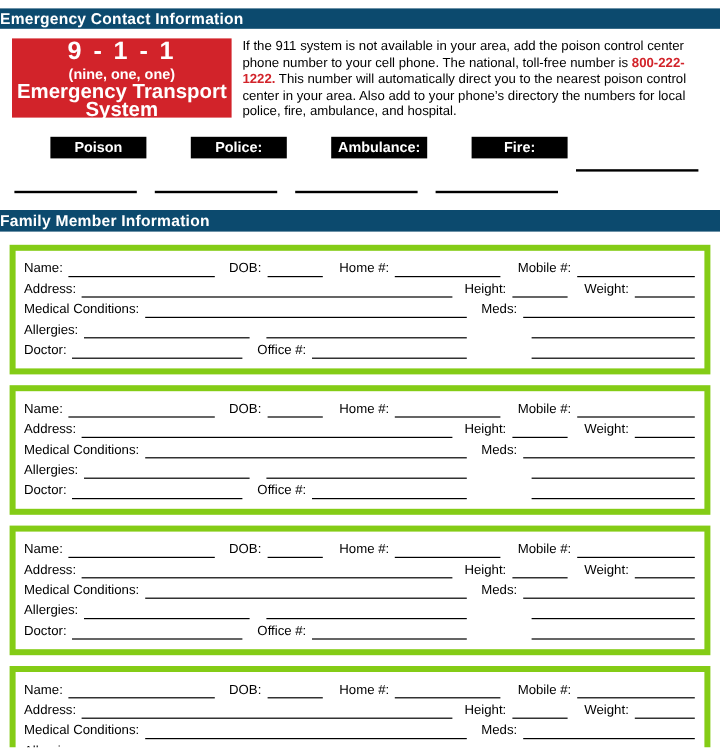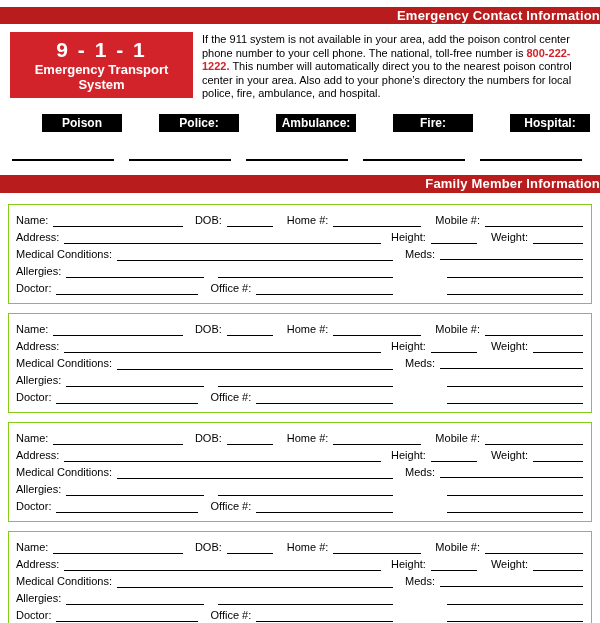--- a/index.html
+++ b/index.html
@@ -2,74 +2,75 @@
 <html><head>
 <meta charset="utf-8">
 <style>
   html,body { margin:0; padding:0; background:#fff; }
   .page {
     position:relative; width:600px; height:623px; overflow:hidden;
     background:#fff; font-family:"Liberation Sans", sans-serif; color:#000;
   }
   
   .banner {
-    background:#b91c1c; color:#fff; font-weight:bold; font-size:13px;
-    text-align:right; height:17px; line-height:17px; letter-spacing:0.2px;
+    background:#0c4a6e; color:#fff; font-weight:bold; font-size:13px;
+    text-align:left; height:17px; line-height:17px; letter-spacing:0.2px;
   }
   .banner-top { margin-top:7px; }
   .banner-family { margin-top:14px; height:18px; line-height:18px; }
 
   
   .top-section { display:flex; margin:8px 10px 0 10px; gap:9px; }
   .red-box {
     width:183px; min-width:183px; height:66px; background:#d2232a; color:#fff;
     text-align:center; display:flex; flex-direction:column; justify-content:center;
   }
   .red-number { font-size:21px; font-weight:bold; letter-spacing:2px; line-height:24px; }
   .red-words { font-size:12px; font-weight:bold; line-height:14px; }
-  .red-system { font-size:13px; font-weight:bold; line-height:15px; }
+  .red-system { font-size:17px; font-weight:bold; line-height:15px; }
   .instructions { flex:1; font-size:11px; line-height:13.5px; padding-top:1px; }
   .phone-red { color:#d2232a; font-weight:bold; }
 
   
   .contact-bars { display:flex; gap:7px; margin:13px 10px 0 12px; }
   .contact-col { flex:1; }
   .contact-bar {
     background:#000; color:#fff; font-weight:bold; font-size:12px;
     text-align:center; height:18px; line-height:18px;margin-left:30px;
   }
   .contact-line { height:27px; width:93%; border-bottom:2px solid #000; }
 
   
   .members { margin:11px 8px 0 8px; }
   .member-block {
-    border:1px solid #84cc16; padding:6px 8px 7px 7px; margin-bottom:9px;
+    border:5px solid #84cc16; padding:6px 8px 7px 7px; margin-bottom:9px;
     background:#fff;
   }
   .row { display:flex; align-items:flex-end; height:17px; font-size:11px; }
   .lbl { white-space:nowrap; line-height:15px; }
   .fill { border-bottom:1.4px solid #000; height:12px; margin-left:5px; margin-bottom:1px; }
   .f-flex { flex:1; }
   .w46 { width:46px; } .w50 { width:50px; } .w88 { width:88px; }
   .w98 { width:98px; } .w138 { width:138px; } .w142 { width:142px; }
   .ml10 { margin-left:10px; } .ml12 { margin-left:12px; } .ml14 { margin-left:14px; }
   .left-part { flex:1; display:flex; align-items:flex-end; }
-  .right-part { width:178px; display:flex; align-items:flex-start; margin-left:12px; }
+  .right-part { width:178px; display:flex; align-items:flex-end; margin-left:12px; }
   .indent42 { margin-left:42px; }
 </style>
 </head>
 <body>
 
 <div class="page">
 
   <div class="banner banner-top">Emergency Contact Information</div>
 
   <div class="top-section">
     <div class="red-box">
       <div class="red-number">9 - 1 - 1</div>
+      <div class="red-words">(nine, one, one)</div>
       <div class="red-system">Emergency Transport System</div>
     </div>
     <div class="instructions"><span>If the 911 system is not available in your area, add the poison control center phone number to your cell phone. The national, toll-free number is </span><span class="phone-red">800-222-1222.</span><span> This number will automatically direct you to the nearest poison control center in your area. Also add to your phone’s directory the numbers for local police, fire, ambulance, and hospital.</span></div>
   </div>
 
   <div class="contact-bars">
     <div class="contact-col">
       <div class="contact-bar">Poison Control:</div>
       <div class="contact-line"></div>
     </div>
@@ -79,21 +80,20 @@
     </div>
     <div class="contact-col">
       <div class="contact-bar">Ambulance:</div>
       <div class="contact-line"></div>
     </div>
     <div class="contact-col">
       <div class="contact-bar">Fire:</div>
       <div class="contact-line"></div>
     </div>
     <div class="contact-col">
-      <div class="contact-bar">Hospital:</div>
       <div class="contact-line"></div>
     </div>
   </div>
 
   <div class="banner banner-family">Family Member Information</div>
 
   <div class="members">
   <div class="member-block">
     <div class="row">
       <span class="lbl">Name:</span>

